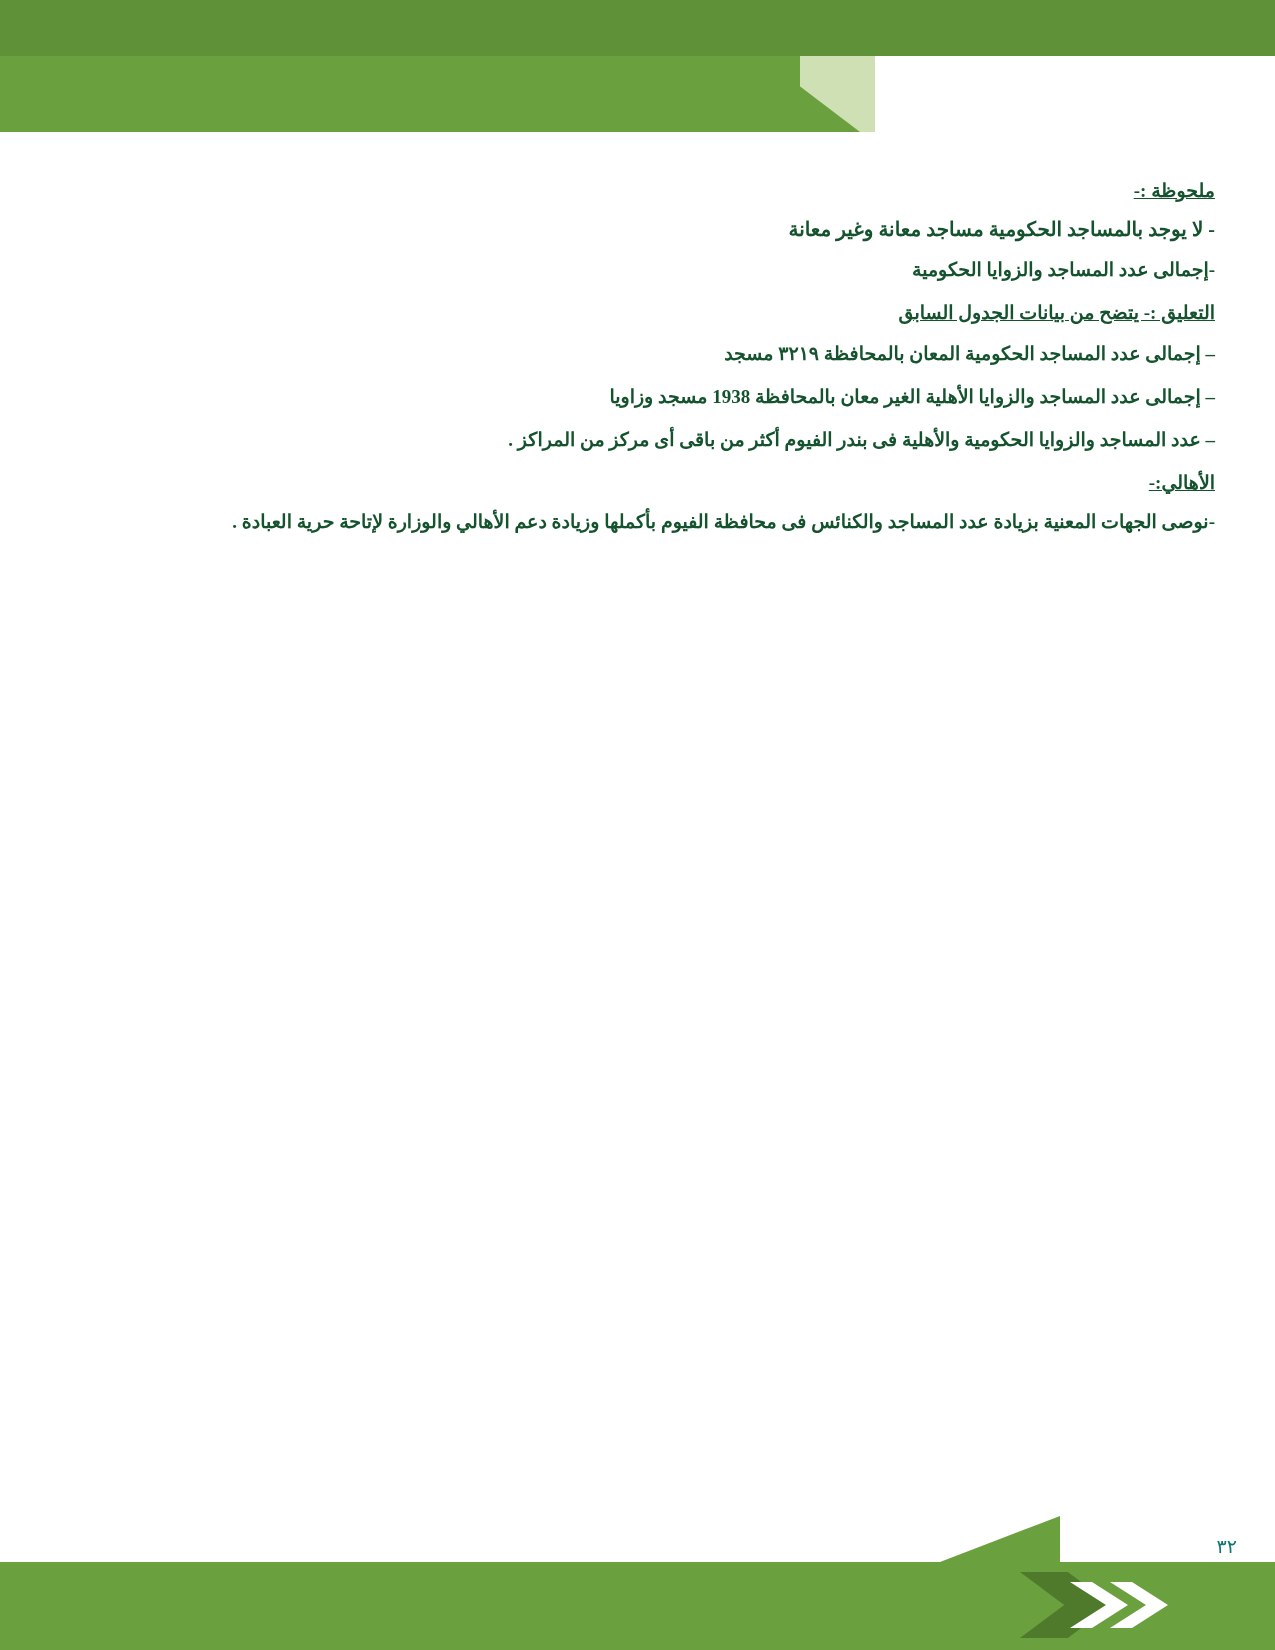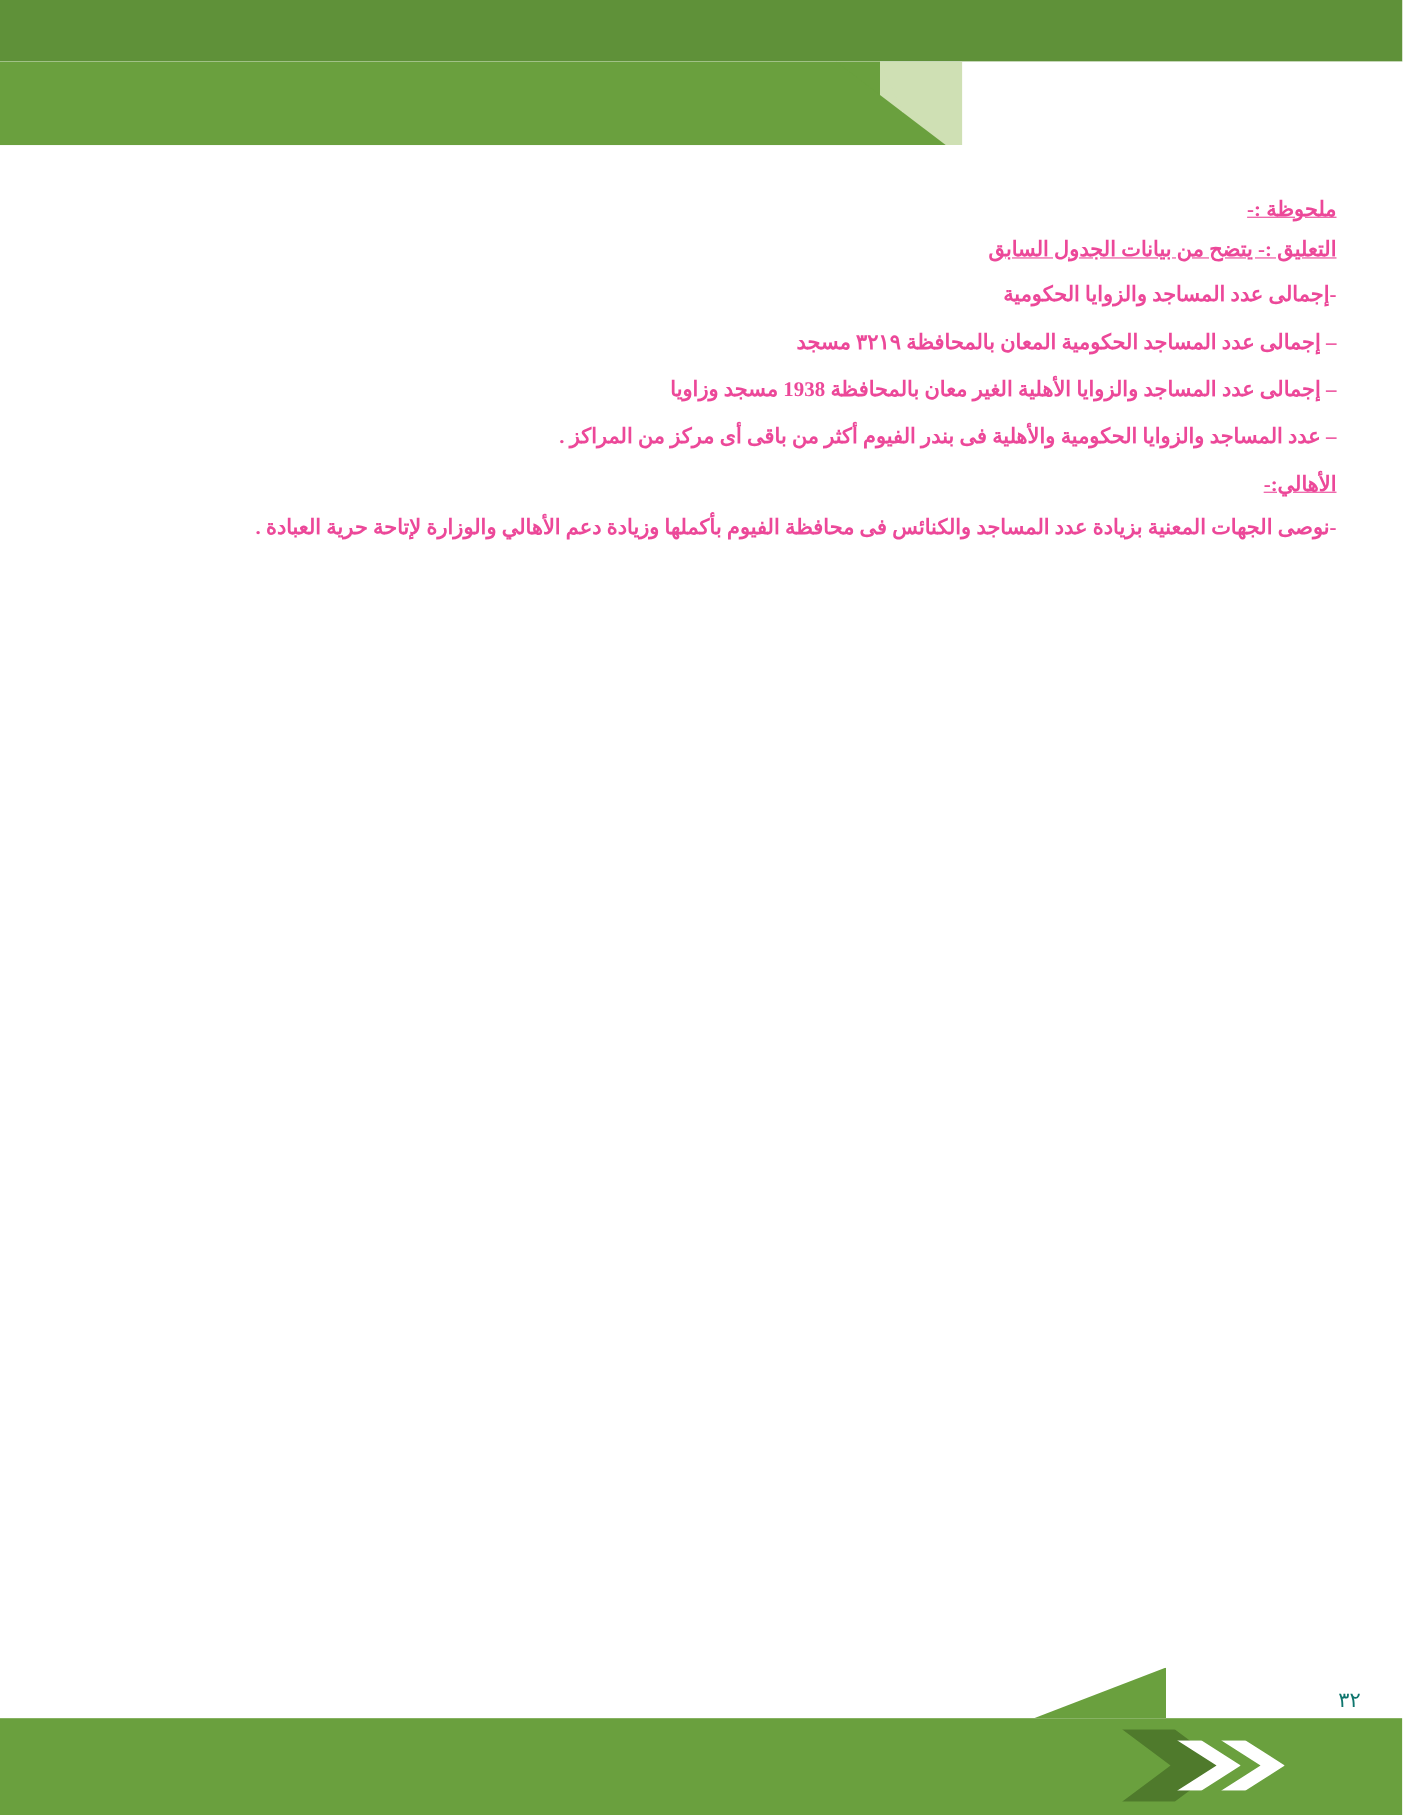--- a/index.html
+++ b/index.html
@@ -80,21 +80,21 @@
   .content {
     position: absolute;
     top: 178px;
     right: 60px;
     left: 60px;
     text-align: right;
     direction: rtl;
   }
   .line {
     font-size: 19px;
-    color: #ec4899;
+    color: #14532d;
     line-height: 1.42;
     margin: 0 0 11px 0;
     white-space: nowrap;
     text-align: right;
   }
   .note-head {
     font-weight: bold;
     text-decoration: underline;
     font-size: 19px;
     margin-bottom: 10px;
@@ -206,24 +206,25 @@
   <div class="header-pale-slant"></div>
   <div class="header-pale-block"></div>
   <div class="header-green-block"></div>
   <div class="header-green-slant"></div>
 </div>
 
 <div class="content">
 
   <div class="line note-head">ملحوظة :-</div>
 
+  <div class="line note-body">- لا يوجد بالمساجد الحكومية مساجد معانة وغير معانة</div>
+
+  <div class="line bullet">-إجمالى عدد المساجد والزوايا الحكومية</div>
 
   <div class="line comment-head">التعليق :- يتضح من بيانات الجدول السابق</div>
-
-  <div class="line bullet">-إجمالى عدد المساجد والزوايا الحكومية</div>
   <div class="line bullet">– إجمالى عدد المساجد الحكومية المعان بالمحافظة ٣٢١٩ مسجد</div>
   <div class="line bullet">– إجمالى عدد المساجد والزوايا الأهلية الغير معان بالمحافظة 1938 مسجد وزاويا</div>
   <div class="line bullet">– عدد المساجد والزوايا الحكومية والأهلية فى بندر الفيوم أكثر من باقى أى مركز من المراكز .</div>
 
   <div class="line reco-head">الأهالي:-</div>
 
   <div class="line reco-body">-نوصى الجهات المعنية بزيادة عدد المساجد والكنائس فى محافظة الفيوم بأكملها وزيادة دعم الأهالي والوزارة لإتاحة حرية العبادة .</div>
 
 </div>
 

